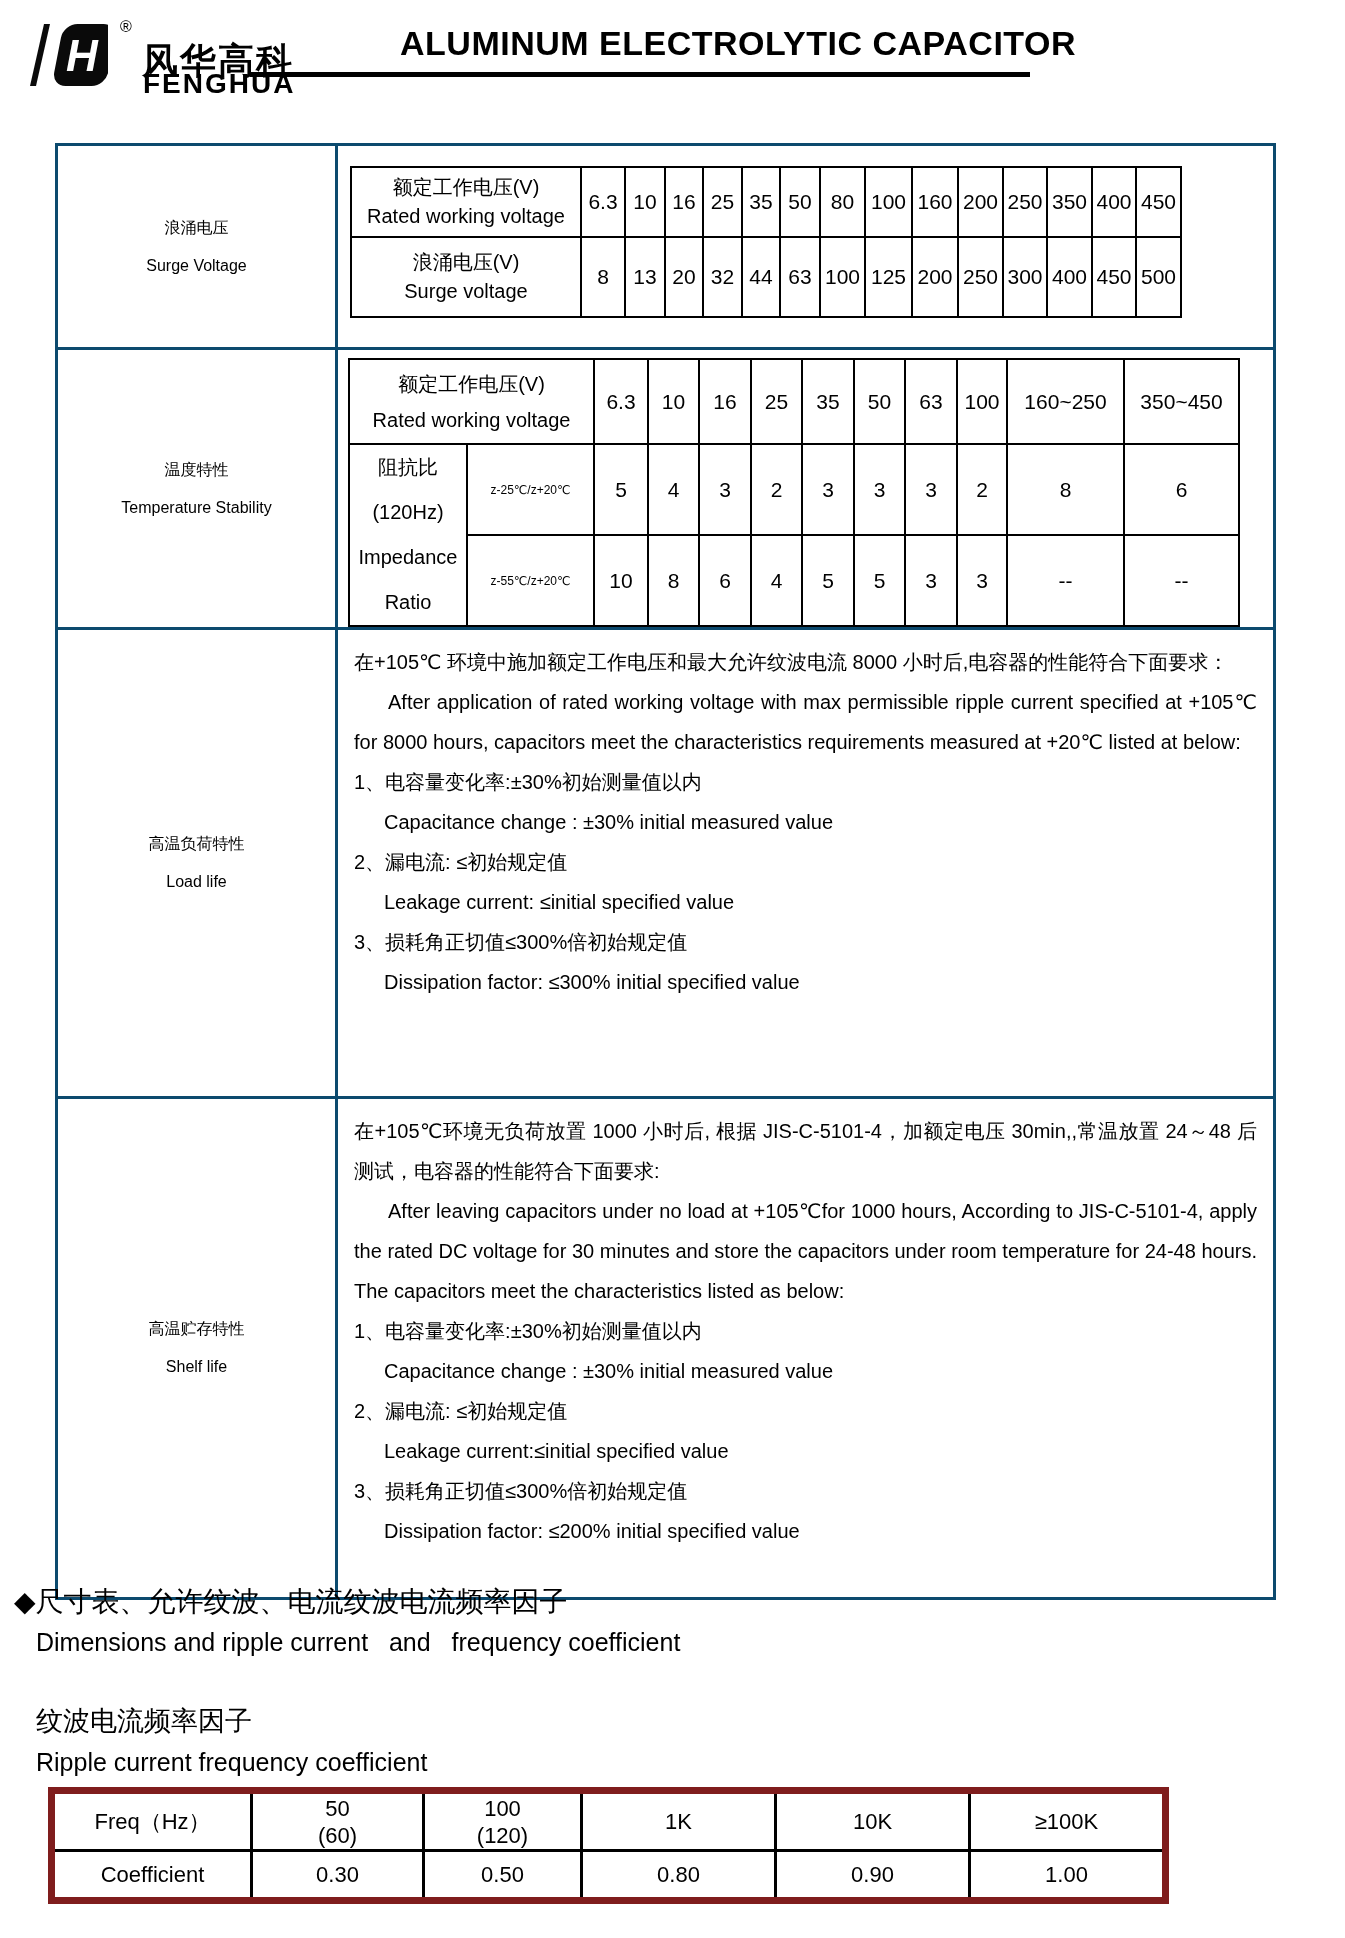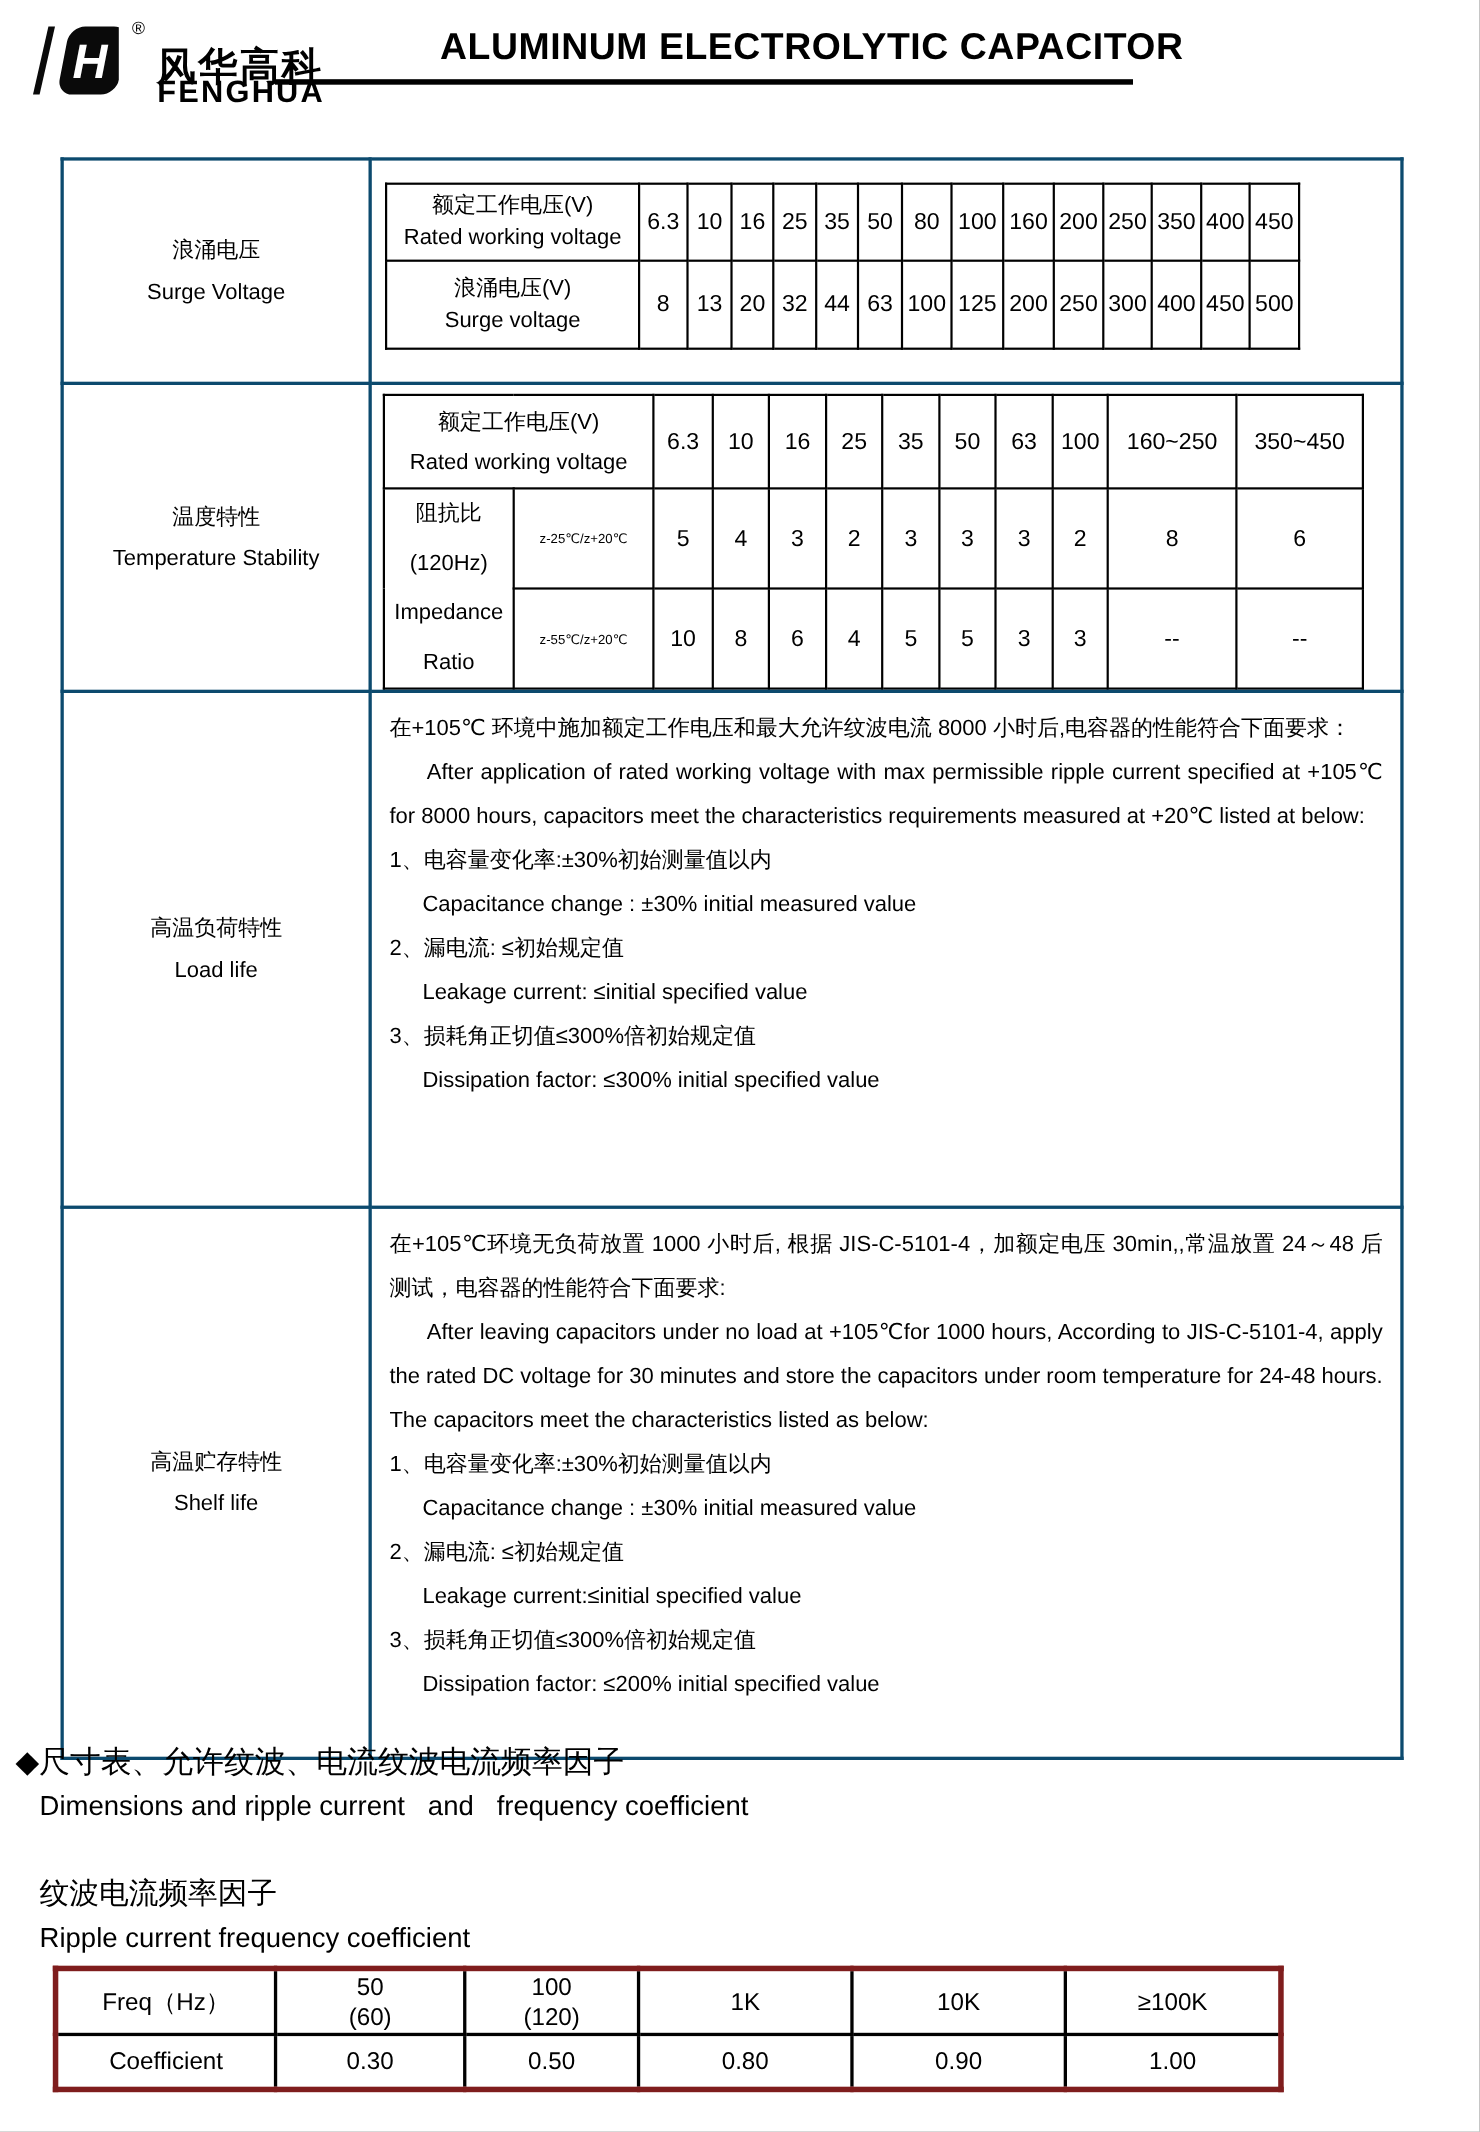--- a/index.html
+++ b/index.html
@@ -17,21 +17,21 @@
   .logo-cn { position:absolute; left:118px; top:10px; font-size:36px; font-weight:700; letter-spacing:2px; white-space:nowrap;margin-top:13px; }
   .logo-en { position:absolute; left:119px; top:54px; font-size:28px; font-weight:700; letter-spacing:2px; white-space:nowrap; }
   .page-title { position:absolute; left:400px; top:24px; width:630px; text-align:right;
                 font-size:34px; font-weight:700; letter-spacing:0.5px; white-space:nowrap; }
   .title-rule { position:absolute; left:250px; top:72px; width:780px; height:5px; background:#000; }
 
   
   table { border-collapse:collapse; table-layout:fixed; }
   .outer { position:absolute; left:55px; top:143px; width:1218px; border:3px solid #000; }
   .outer > tbody > tr > td { border:3px solid #0c4a6e; vertical-align:middle; }
-  .rowlabel { text-align:center; font-size:20px; line-height:38px; }
+  .rowlabel { text-align:center; font-size:16px; line-height:38px; }
   .cellcontent { vertical-align:top !important; }
 
   .inner td { border:2px solid #000; text-align:center; vertical-align:middle; font-size:21px; }
   .t1 { margin:20px 0 0 12px; width:830px; }
   .t1 .lbl { font-size:20px; line-height:29px; }
   .t2 { margin:8px 0 0 10px; width:890px; }
   .t2 .hdr { font-size:20px; line-height:36px; }
   .t2 .ratio { font-size:20px; line-height:45px; }
   .t2 .cond { font-size:12px; }
 
@@ -40,21 +40,21 @@
   .txt p { font-size:20px; line-height:40px; text-align:justify; }
   .txt .indent { text-indent:34px; }
   .txt .sub { margin-left:30px; text-align:left; }
   .txt .cnitem { text-align:left; }
 
   
   .dim-cn  { position:absolute; left:14px;  top:1583px; font-size:28px; white-space:pre; }
   .dim-en  { position:absolute; left:36px;  top:1628px; font-size:25px; white-space:pre; }
   .sub-cn  { position:absolute; left:36px;  top:1703px; font-size:27px; white-space:pre; }
   .sub-en  { position:absolute; left:36px;  top:1748px; font-size:25px; white-space:pre; }
-  .freq-table { position:absolute; left:48px; top:1787px; width:1114px; border:5px solid #7f1d1d; }
+  .freq-table { position:absolute; left:48px; top:1787px; width:1114px; border:7px solid #7f1d1d; }
   .freq-table td { border:3px solid #000; text-align:center; vertical-align:middle; font-size:22px; }
   .freq-table .two div { line-height:27px; }
 </style>
 </head>
 <body>
 
 <div class="sheet">
 
   <div class="logo">
     <svg class="emblem" width="84" height="66" viewBox="0 0 84 66">

